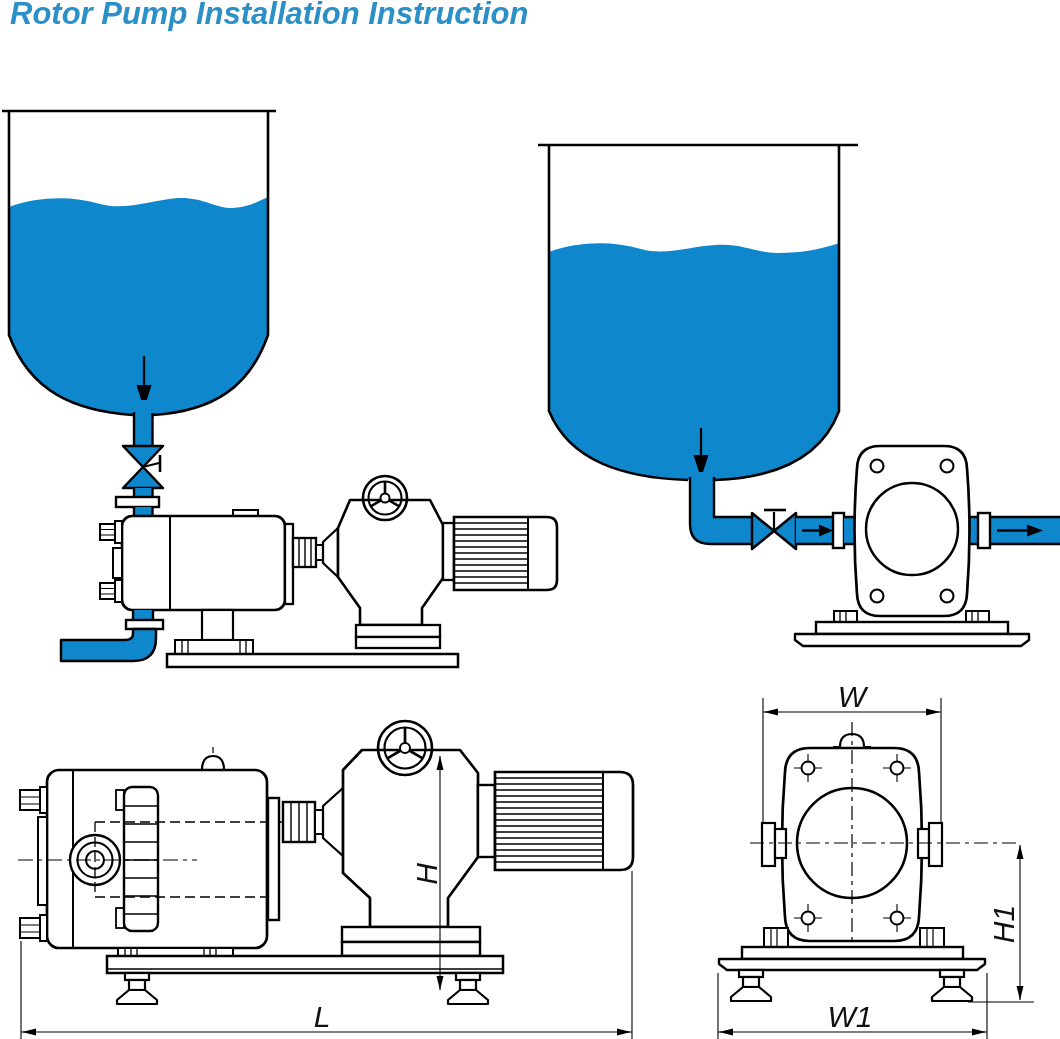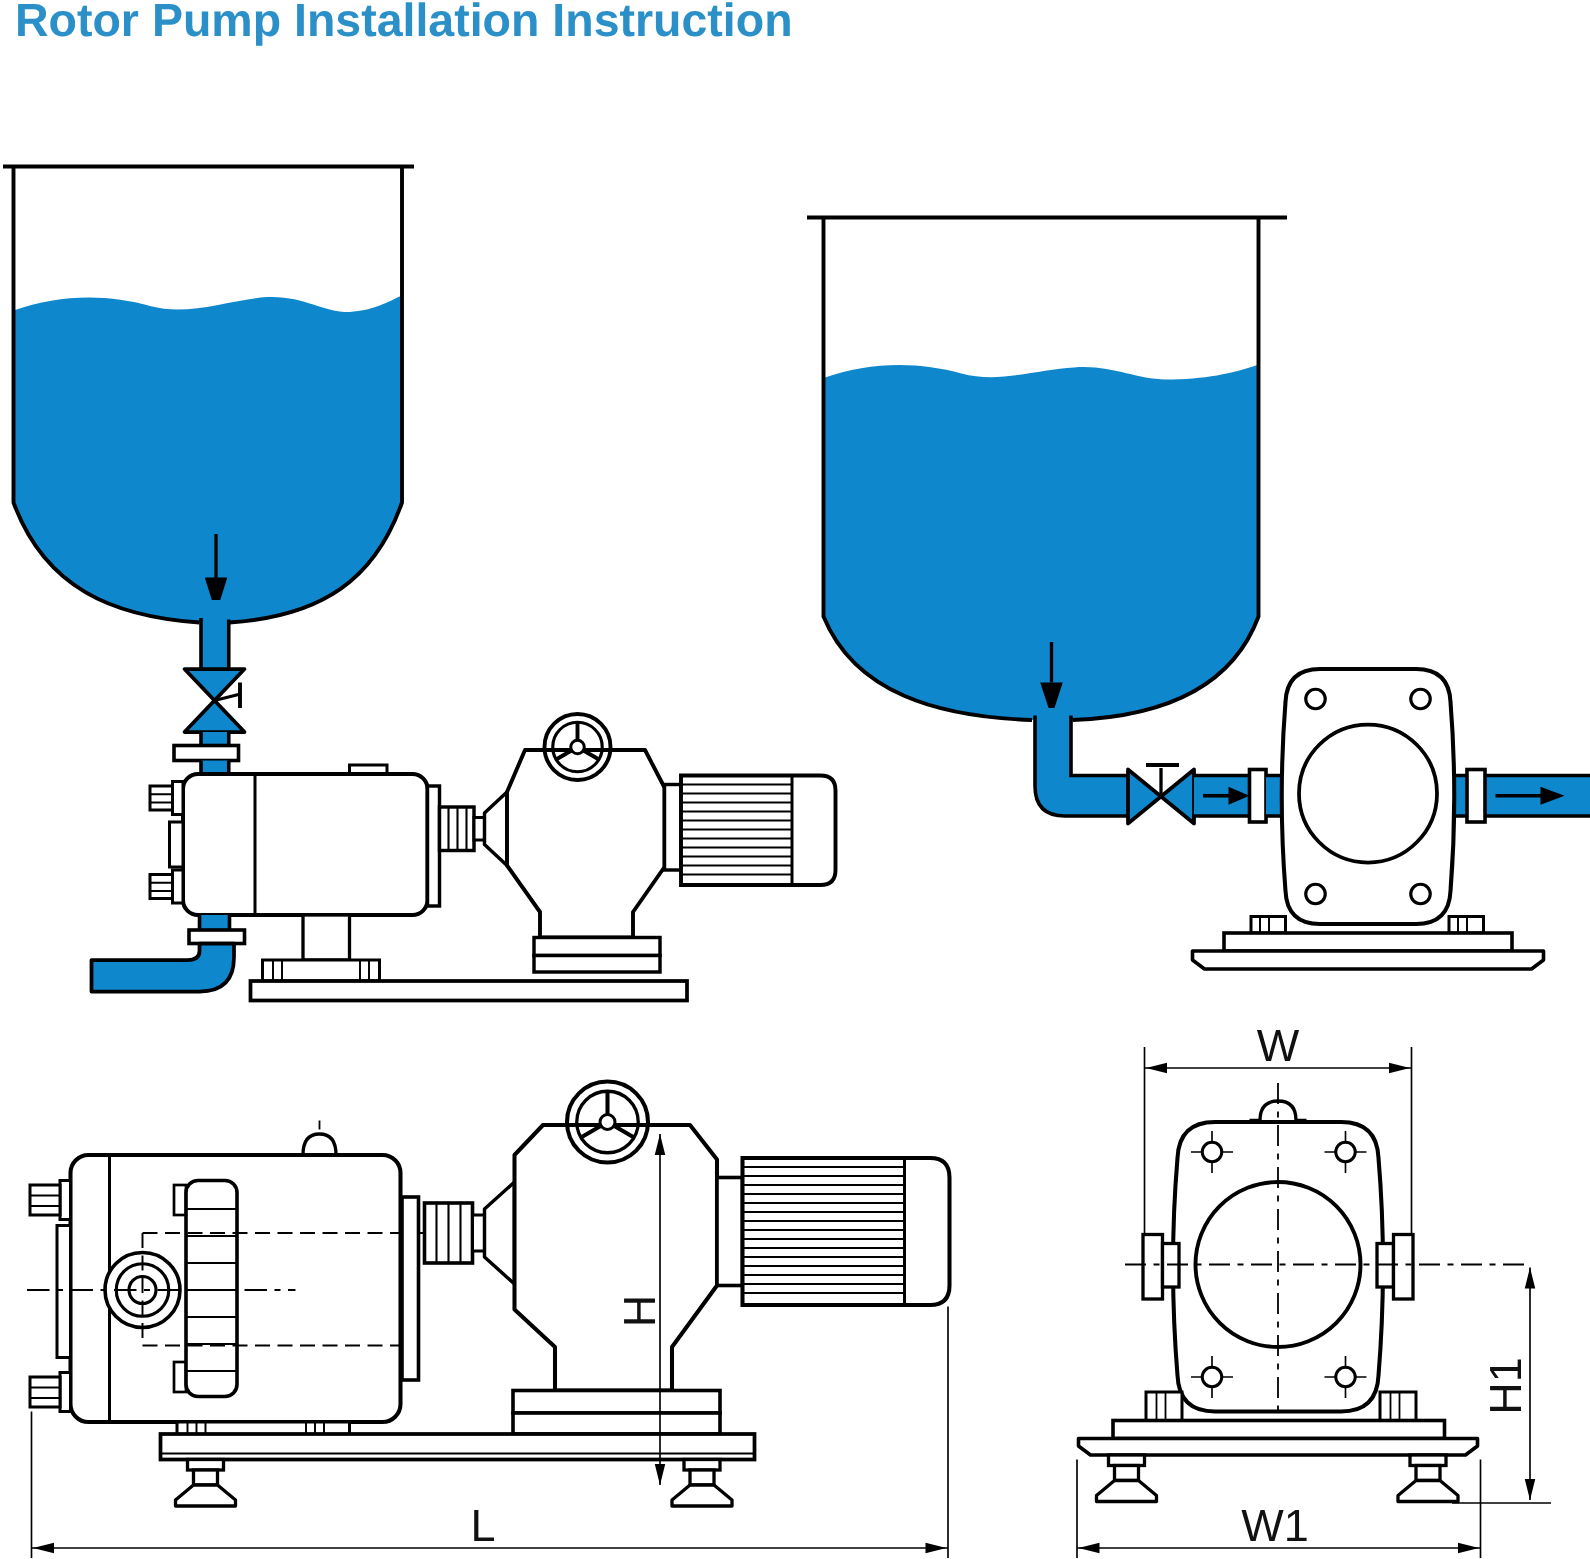--- a/index.html
+++ b/index.html
@@ -1,17 +1,17 @@
 <!DOCTYPE html>
 <html><head>
 <meta charset="utf-8">
 <style>
   html,body{margin:0;padding:0;background:#ffffff;}
   .stage{position:relative;width:1060px;height:1039px;background:#fff;overflow:hidden;
-         font-family:"Liberation Sans",sans-serif;}
+         font-family:"Liberation Sans",sans-serif;font-style:italic;}
   .title{position:absolute;left:10px;top:-4px;font-size:31px;font-weight:bold;
          letter-spacing:0px;color:#2b90c8;margin:0;}
   svg{position:absolute;left:0;top:0;}
   .dim-label{font-family:"Liberation Sans",sans-serif;font-size:30px;fill:#111;}
   .outline{stroke:#000;fill:#fff;}
 </style>
 </head>
 <body>
 
 <div class="stage">

